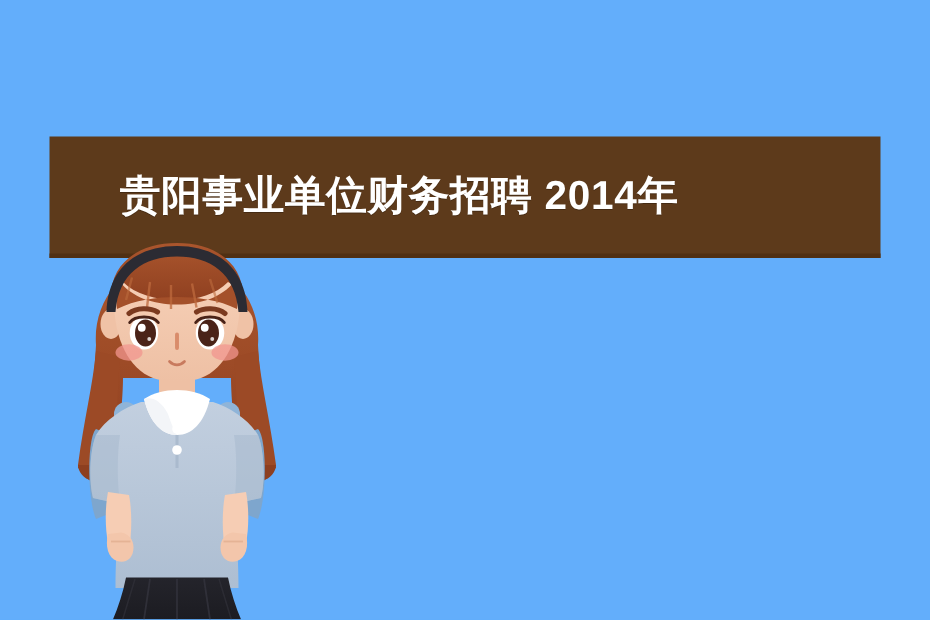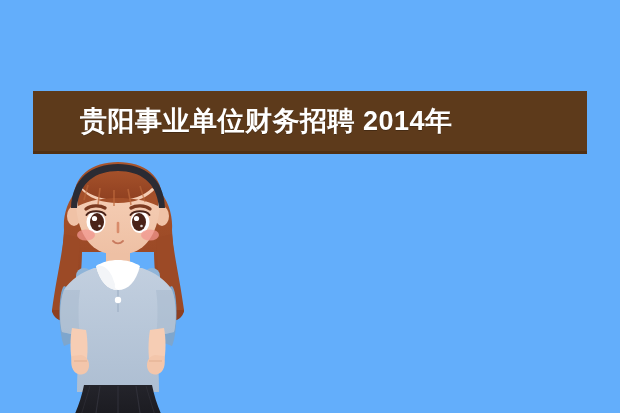--- a/index.html
+++ b/index.html
@@ -15,21 +15,21 @@
     position:absolute;inset:0;
     width:620px;height:413px;
     background:#63aefb;
     overflow:hidden;
   }
 
   
   .title-banner{
     position:absolute;
     left:33px;top:91px;
-    width:554px;height:63px;
+    width:554px;height:81px;
     background:#5d3a1b;
     border-bottom:3px solid #503014;
     box-sizing:border-box;
     display:flex;align-items:center;
   }
   .title-text{
     color:#ffffff;
     font-size:27px;
     font-weight:bold;
     letter-spacing:0.5px;

